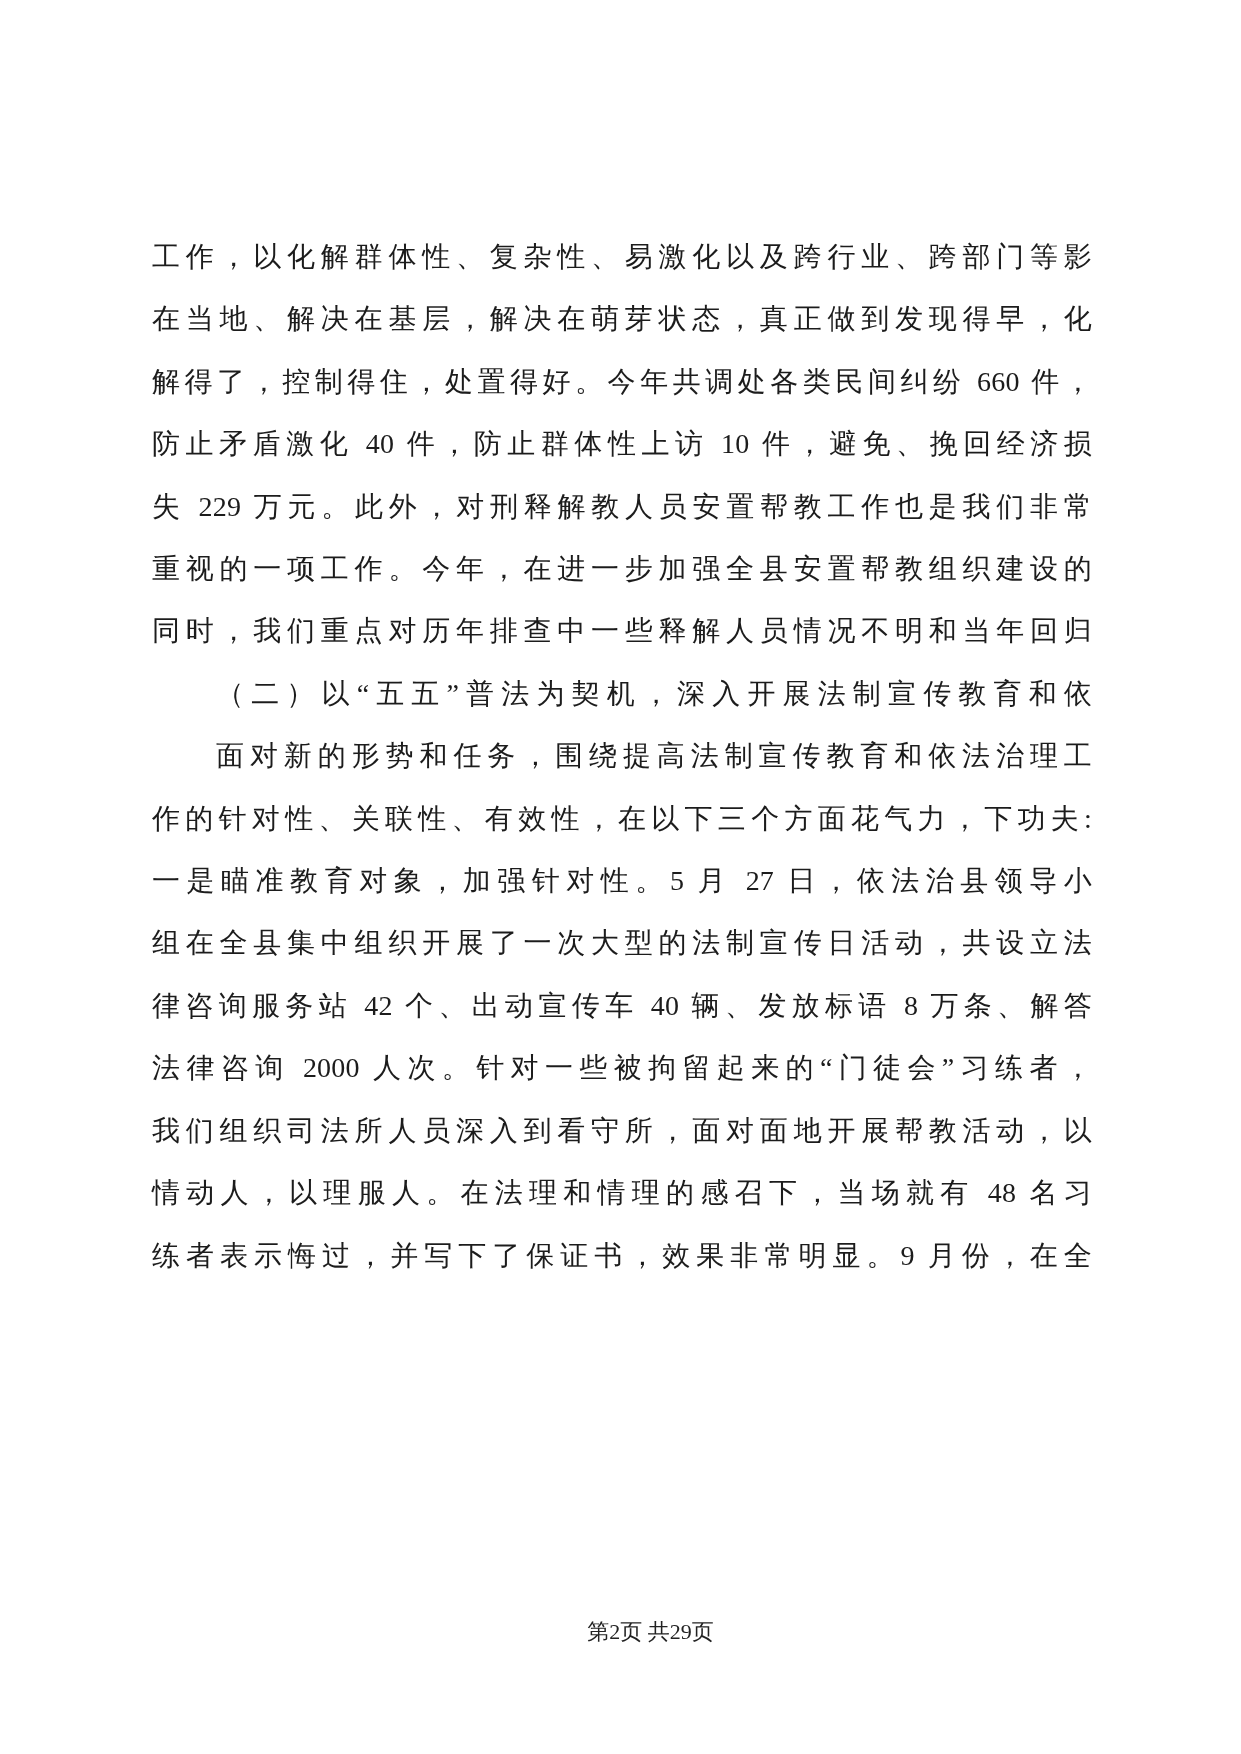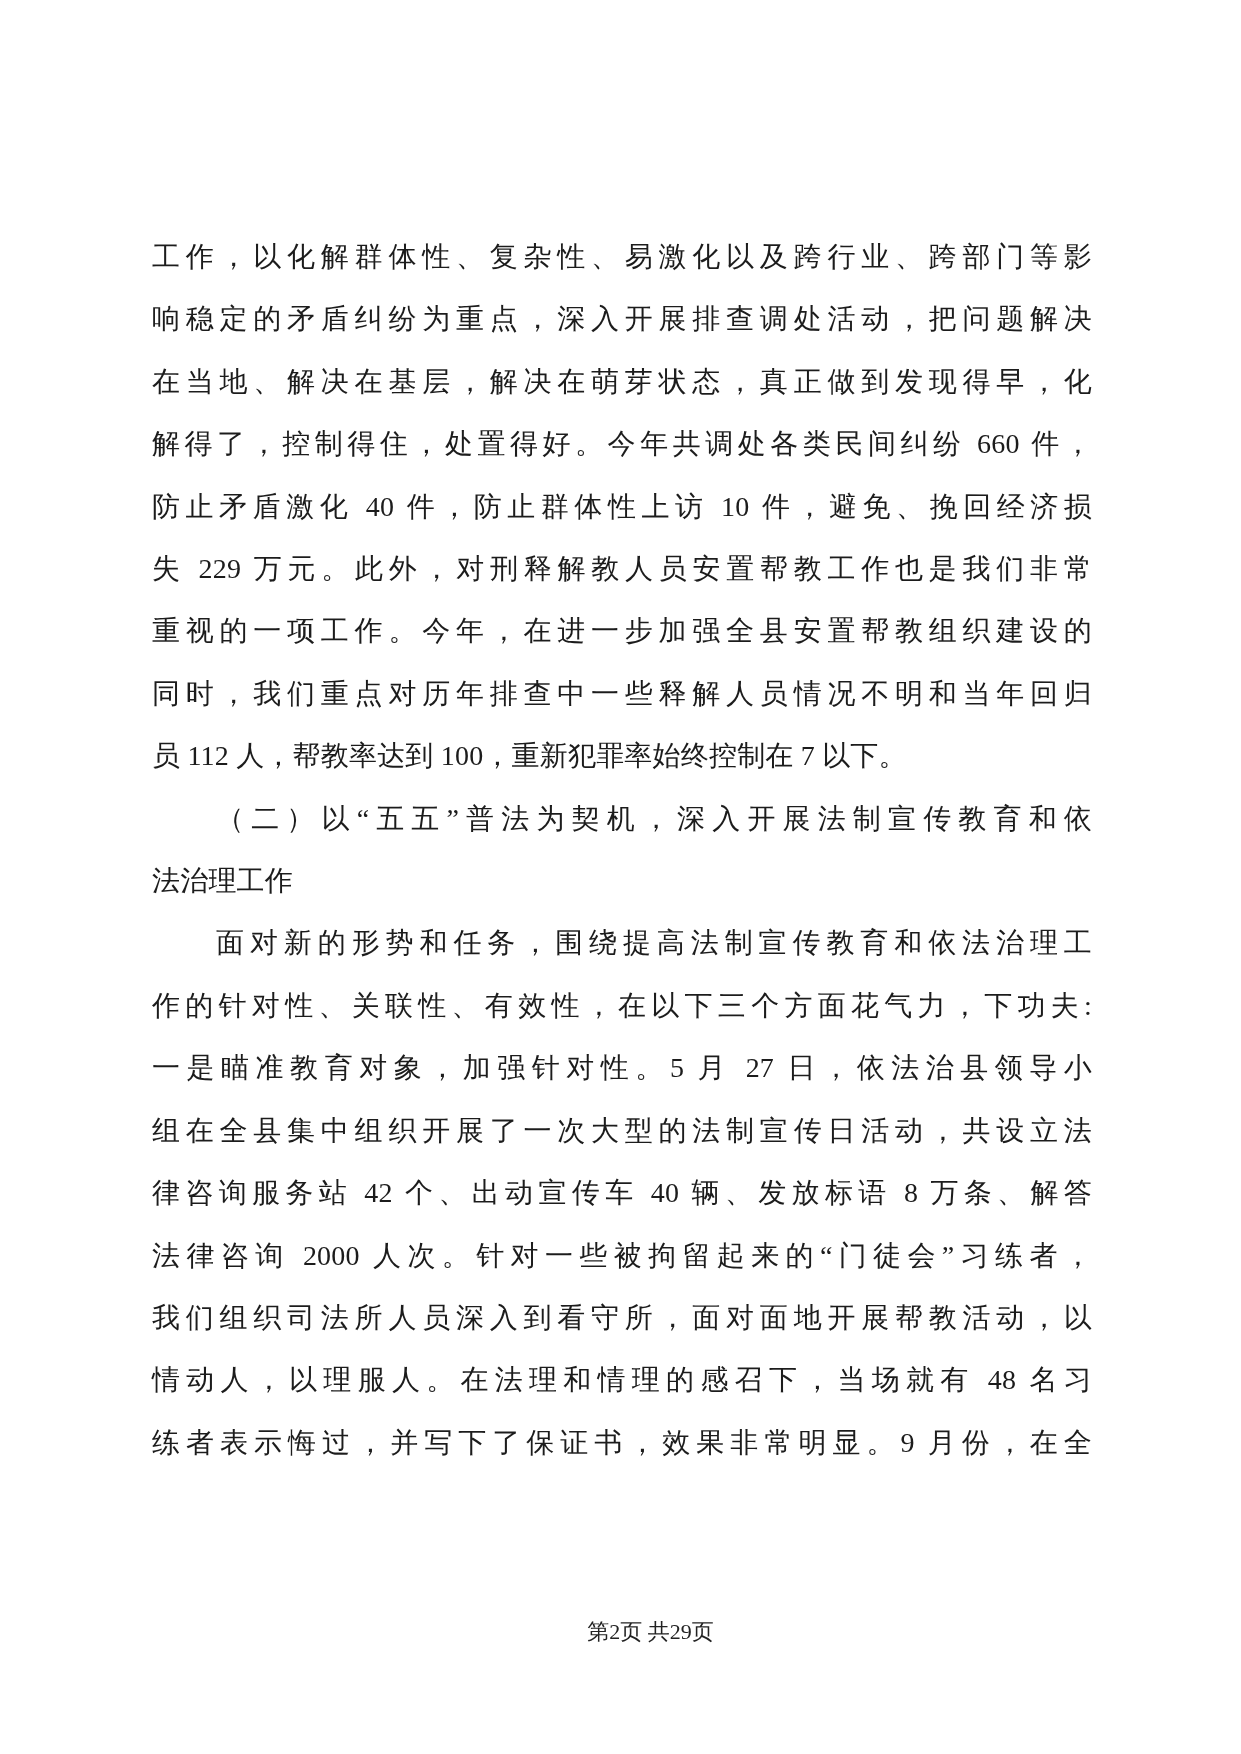--- a/index.html
+++ b/index.html
@@ -56,30 +56,27 @@
     transform: translateX(30px);
     color: #222222;
   }
 </style>
 </head>
 <body>
 
 <div class="page">
   <div class="text-block">
     <p class="line">工作，以化解群体性、复杂性、易激化以及跨行业、跨部门等影</p>
-    <p class="line">响稳定的矛盾纠纷为重点，深入开展排查调处活动，把问题解决</p>
     <p class="line">在当地、解决在基层，解决在萌芽状态，真正做到发现得早，化</p>
     <p class="line">解得了，控制得住，处置得好。今年共调处各类民间纠纷 660 件，</p>
     <p class="line">防止矛盾激化 40 件，防止群体性上访 10 件，避免、挽回经济损</p>
     <p class="line">失 229 万元。此外，对刑释解教人员安置帮教工作也是我们非常</p>
     <p class="line">重视的一项工作。今年，在进一步加强全县安置帮教组织建设的</p>
     <p class="line">同时，我们重点对历年排查中一些释解人员情况不明和当年回归</p>
-    <p class="line end">员 112 人，帮教率达到 100，重新犯罪率始终控制在 7 以下。</p>
     <p class="line indent">（二）以“五五”普法为契机，深入开展法制宣传教育和依</p>
-    <p class="line end">法治理工作</p>
     <p class="line indent">面对新的形势和任务，围绕提高法制宣传教育和依法治理工</p>
     <p class="line">作的针对性、关联性、有效性，在以下三个方面花气力，下功夫:</p>
     <p class="line">一是瞄准教育对象，加强针对性。5 月 27 日，依法治县领导小</p>
     <p class="line">组在全县集中组织开展了一次大型的法制宣传日活动，共设立法</p>
     <p class="line">律咨询服务站 42 个、出动宣传车 40 辆、发放标语 8 万条、解答</p>
     <p class="line">法律咨询 2000 人次。针对一些被拘留起来的“门徒会”习练者，</p>
     <p class="line">我们组织司法所人员深入到看守所，面对面地开展帮教活动，以</p>
     <p class="line">情动人，以理服人。在法理和情理的感召下，当场就有 48 名习</p>
     <p class="line">练者表示悔过，并写下了保证书，效果非常明显。9 月份，在全</p>
   </div>

